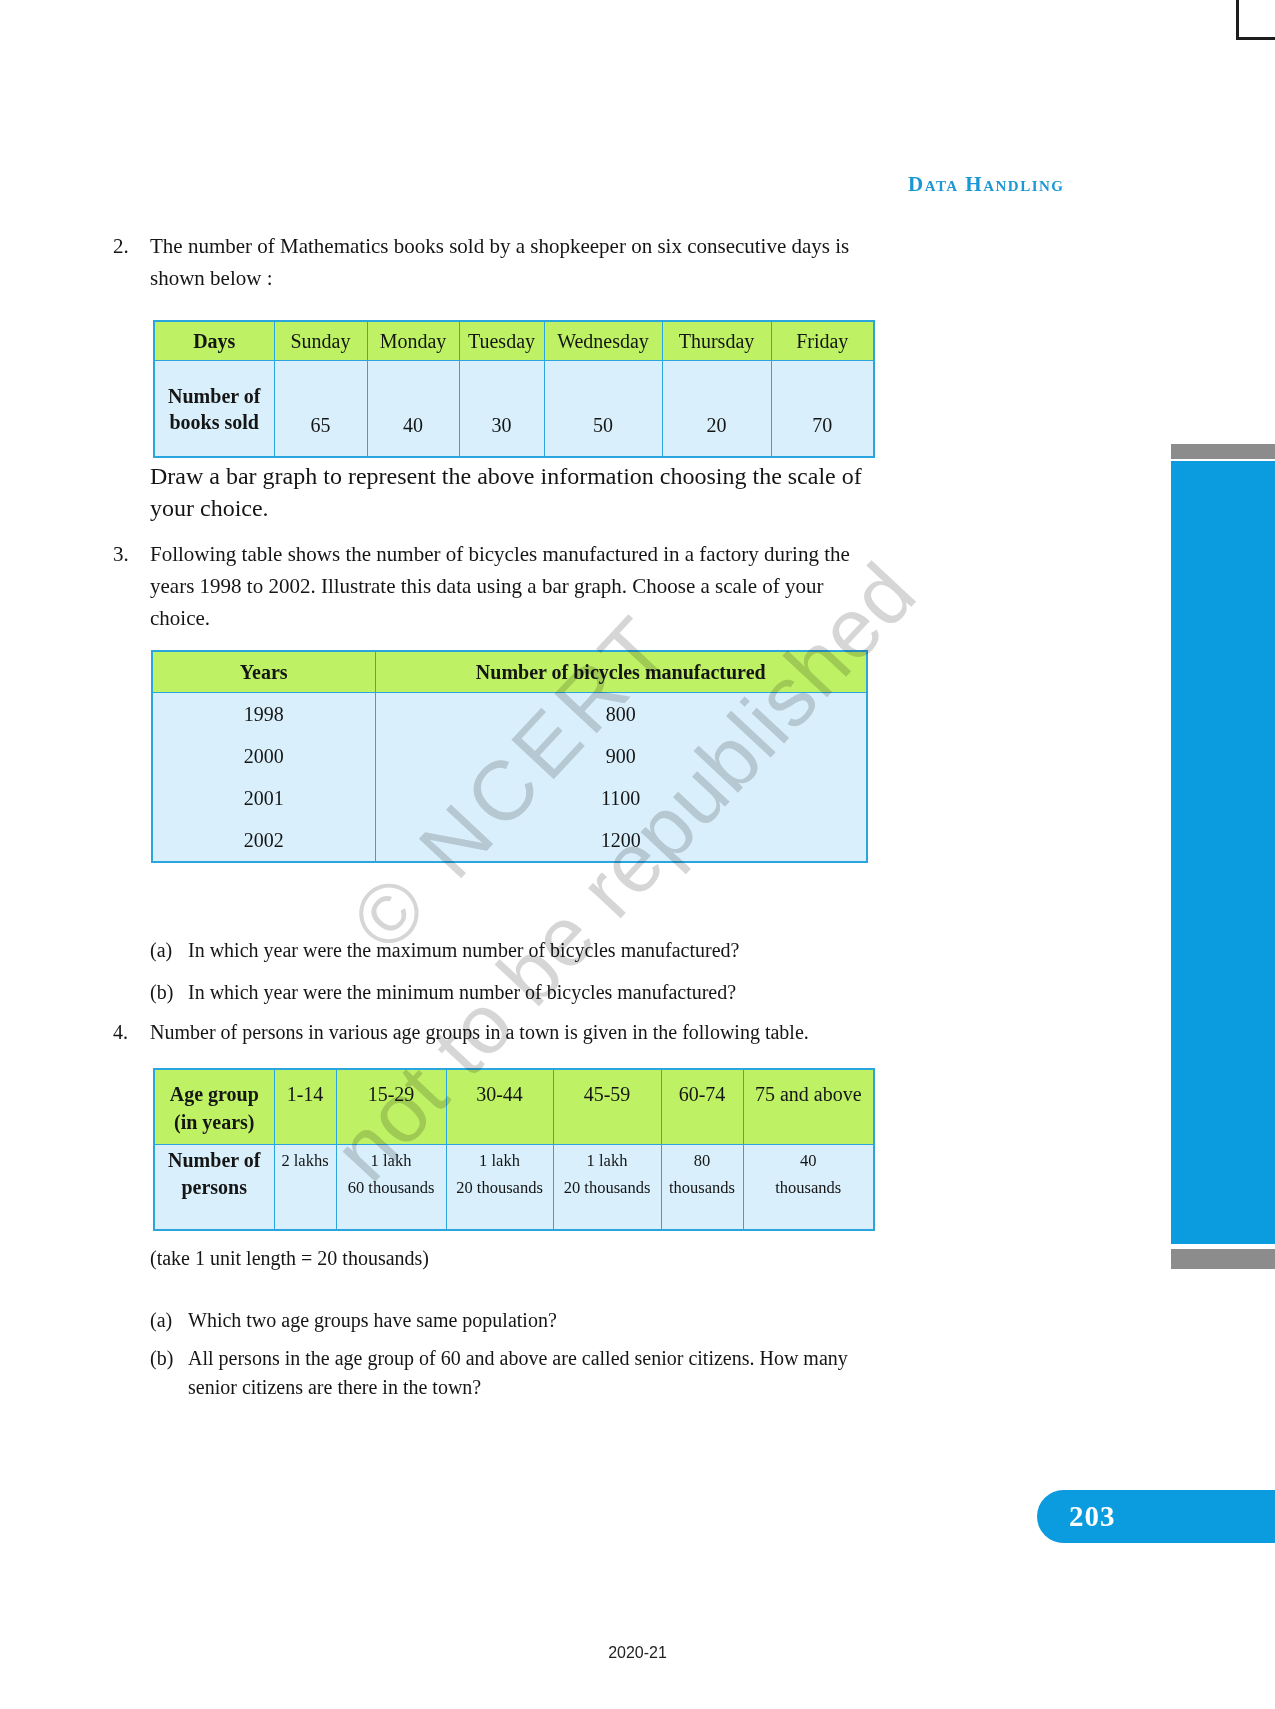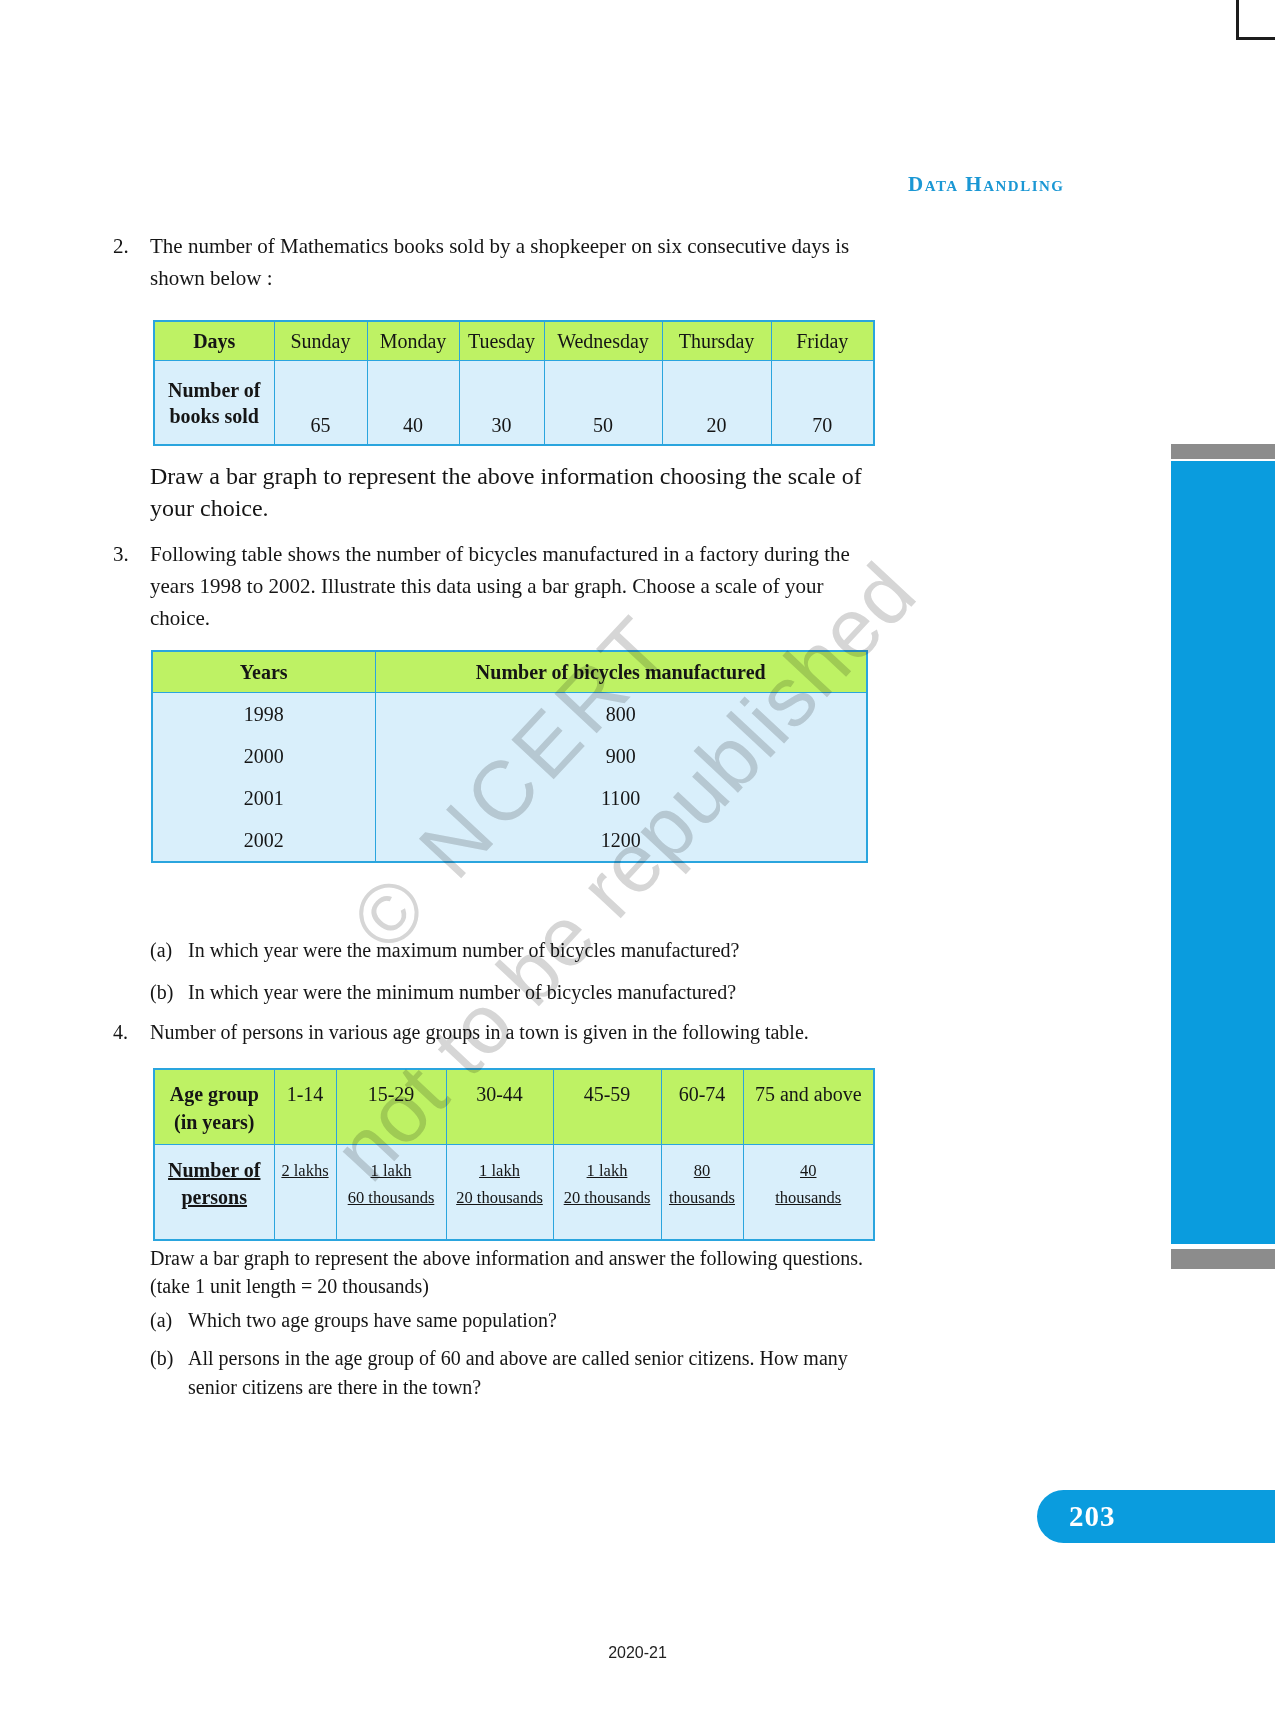--- a/index.html
+++ b/index.html
@@ -42,31 +42,31 @@
   table.t { border-collapse:collapse; table-layout:fixed; background:#d9effb;
             border:2.5px solid #2aa5de; font-size:20px; }
   table.t td { border:1.6px solid #2aa5de; text-align:center; padding:0 4px;
                overflow:hidden; }
   table.t tr.hdr td { background:#bef264; }
   .b { font-weight:bold; }
 
   #table1 { position:absolute; left:153px; top:320px; width:720px; }
   #table1 tr.hdr td { height:38px; vertical-align:middle; }
   #table1 tr.body td { height:77px; vertical-align:middle; line-height:26px; }
-  #table1 tr.body td.val { vertical-align:bottom; padding-bottom:6px; }
+  #table1 tr.body td.val { vertical-align:bottom; padding-bottom:18px; }
 
   #table2 { position:absolute; left:151px; top:650px; width:715px; }
   #table2 tr.hdr td { height:40px; vertical-align:middle; }
   #table2 tr.body td { height:42px; vertical-align:middle;
                        border-top:none; border-bottom:none; }
 
   #table3 { position:absolute; left:153px; top:1068px; width:720px; }
   #table3 tr.hdr td { height:64px; vertical-align:top; padding-top:10px; line-height:28px; }
-  #table3 tr.body td { height:82px; vertical-align:top; padding-top:12px;
-                       font-size:16.5px; line-height:27px;text-decoration:underline; }
+  #table3 tr.body td { height:82px; vertical-align:top; padding-top:2px;
+                       font-size:16.5px; line-height:27px; }
   #table3 tr.body td .cell-line { display:block; }
 
   
   .bar { position:absolute; left:1171px; width:104px; }
   .bar-gray-top { top:444px; height:15px; background:#8c8c8c; }
   .bar-blue { top:461px; height:783px; background:#0a9cde; }
   .bar-gray-bottom { top:1249px; height:20px; background:#8c8c8c; }
 
   
   .page-badge {
@@ -234,21 +234,20 @@
       </td>
       <td>
         <span class="cell-line">40</span>
         <span class="cell-line">thousands</span>
       </td>
     </tr>
   </tbody>
     </table>
 
   <div class="para" id="q4-instr">
-    <div>Draw a bar graph to represent the above information and answer the following questions.</div>
     <div>(take 1 unit length = 20 thousands)</div>
   </div>
 
   <div class="sub" id="q4a">
     <div class="sub-label">(a)</div>
     <div>Which two age groups have same population?</div>
   </div>
   <div class="sub" id="q4b">
     <div class="sub-label">(b)</div>
     <div>All persons in the age group of 60 and above are called senior citizens. How many senior citizens are there in the town?</div>

